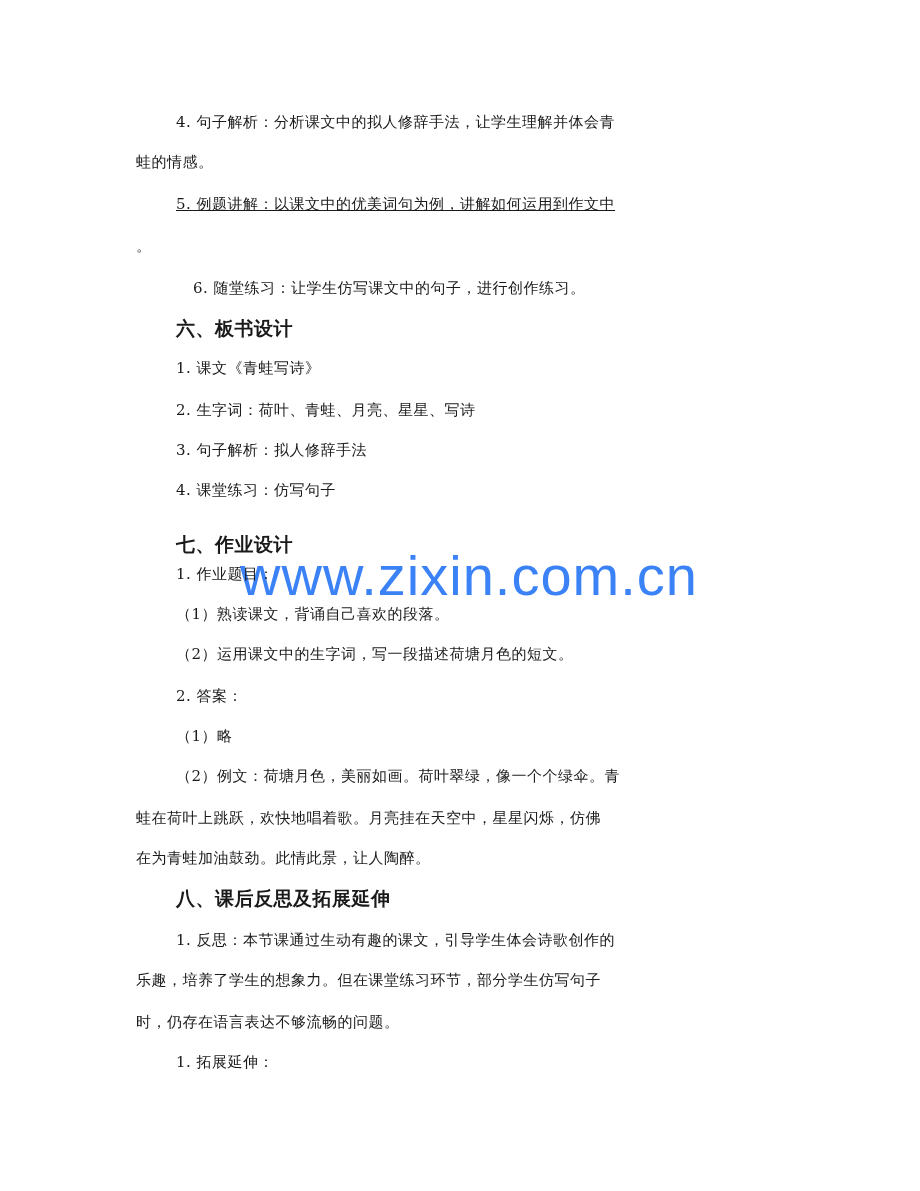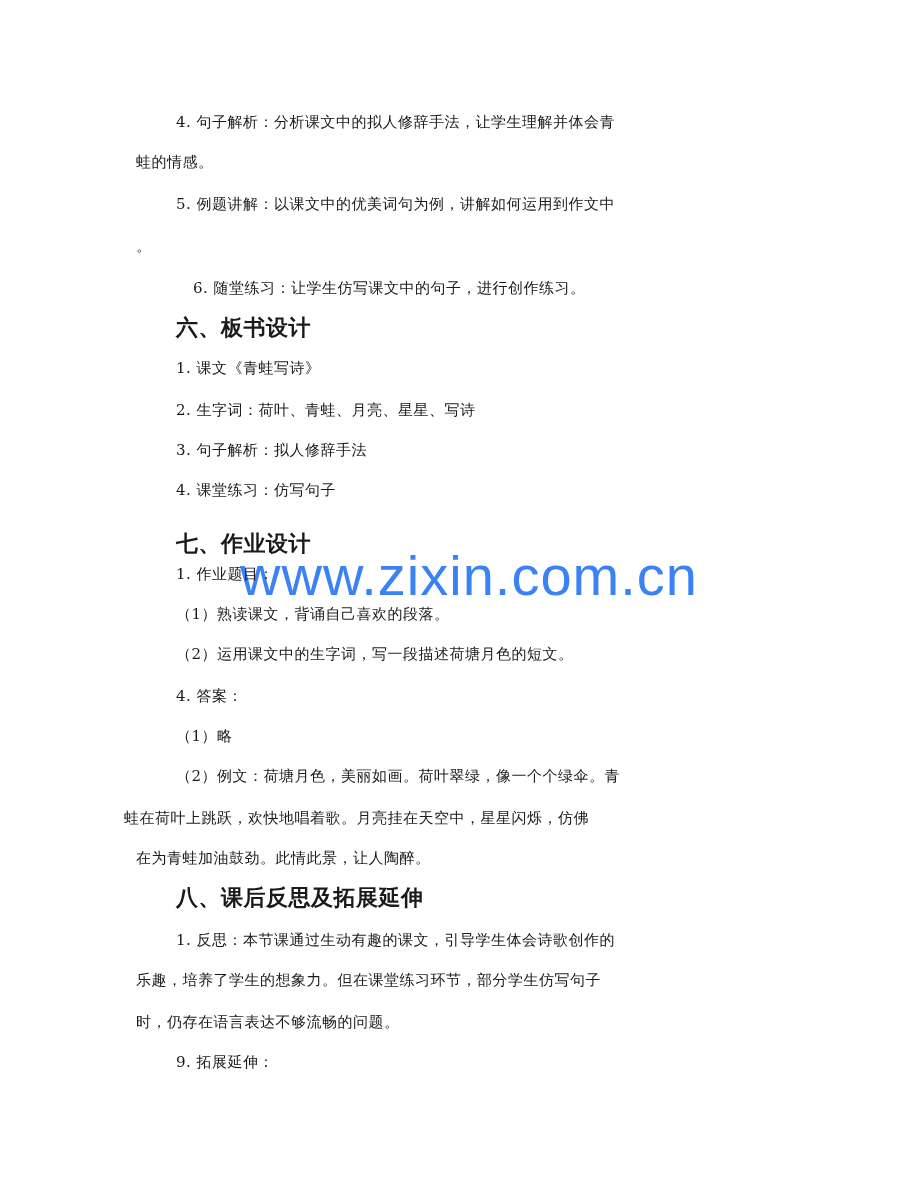--- a/index.html
+++ b/index.html
@@ -25,21 +25,21 @@
     .line {
       position: absolute;
       font-size: 15px;
       line-height: 24px;
       white-space: nowrap;
       letter-spacing: 0.5px;
     }
     .heading {
       font-family: "DejaVu Sans", "Liberation Sans", sans-serif;
       font-weight: bold;
-      font-size: 22px;
+      font-size: 19px;
     }
     .watermark {
       position: absolute;
       left: 240px;
       top: 546px;
       font-family: "Liberation Sans", "DejaVu Sans", sans-serif;
       font-size: 56px;
       line-height: 60px;
       color: #3b82f6;
       letter-spacing: 1px;
@@ -51,39 +51,39 @@
 </head>
 <body>
 
 <div class="page">
 
   <div class="watermark">www.zixin.com.cn</div>
 
   <div class="content">
     <div class="line" style="left:176px; top:110px;">4. 句子解析：分析课文中的拟人修辞手法，让学生理解并体会青</div>
     <div class="line" style="left:136px; top:150px;">蛙的情感。</div>
-    <div class="line" style="left:176px; top:192px;">5. 例题讲解：以课文中的优美词句为例，讲解如何运用到作文中</div>
+    <div class="line" style="left:176px; top:192px;text-decoration:underline;">5. 例题讲解：以课文中的优美词句为例，讲解如何运用到作文中</div>
     <div class="line" style="left:136px; top:234px;">。</div>
     <div class="line" style="left:193px; top:276px;">6. 随堂练习：让学生仿写课文中的句子，进行创作练习。</div>
 
     <div class="line heading" style="left:176px; top:316px;">六、板书设计</div>
     <div class="line" style="left:176px; top:356px;">1. 课文《青蛙写诗》</div>
     <div class="line" style="left:176px; top:398px;">2. 生字词：荷叶、青蛙、月亮、星星、写诗</div>
     <div class="line" style="left:176px; top:438px;">3. 句子解析：拟人修辞手法</div>
     <div class="line" style="left:176px; top:478px;">4. 课堂练习：仿写句子</div>
 
     <div class="line heading" style="left:176px; top:532px;">七、作业设计</div>
     <div class="line" style="left:176px; top:562px;">1. 作业题目：</div>
     <div class="line" style="left:176px; top:602px;">（1）熟读课文，背诵自己喜欢的段落。</div>
     <div class="line" style="left:176px; top:642px;">（2）运用课文中的生字词，写一段描述荷塘月色的短文。</div>
-    <div class="line" style="left:176px; top:684px;">4. 答案：</div>
+    <div class="line" style="left:176px; top:684px;">2. 答案：</div>
     <div class="line" style="left:176px; top:724px;">（1）略</div>
     <div class="line" style="left:176px; top:764px;">（2）例文：荷塘月色，美丽如画。荷叶翠绿，像一个个绿伞。青</div>
-    <div class="line" style="left:124px; top:806px;">蛙在荷叶上跳跃，欢快地唱着歌。月亮挂在天空中，星星闪烁，仿佛</div>
+    <div class="line" style="left:136px; top:806px;">蛙在荷叶上跳跃，欢快地唱着歌。月亮挂在天空中，星星闪烁，仿佛</div>
     <div class="line" style="left:136px; top:846px;text-align:center;">在为青蛙加油鼓劲。此情此景，让人陶醉。</div>
 
     <div class="line heading" style="left:176px; top:886px;">八、课后反思及拓展延伸</div>
     <div class="line" style="left:176px; top:928px;">1. 反思：本节课通过生动有趣的课文，引导学生体会诗歌创作的</div>
     <div class="line" style="left:136px; top:968px;">乐趣，培养了学生的想象力。但在课堂练习环节，部分学生仿写句子</div>
     <div class="line" style="left:136px; top:1010px;">时，仍存在语言表达不够流畅的问题。</div>
-    <div class="line" style="left:176px; top:1050px;">9. 拓展延伸：</div>
+    <div class="line" style="left:176px; top:1050px;">1. 拓展延伸：</div>
   </div>
 </div>
 
 </body></html>

